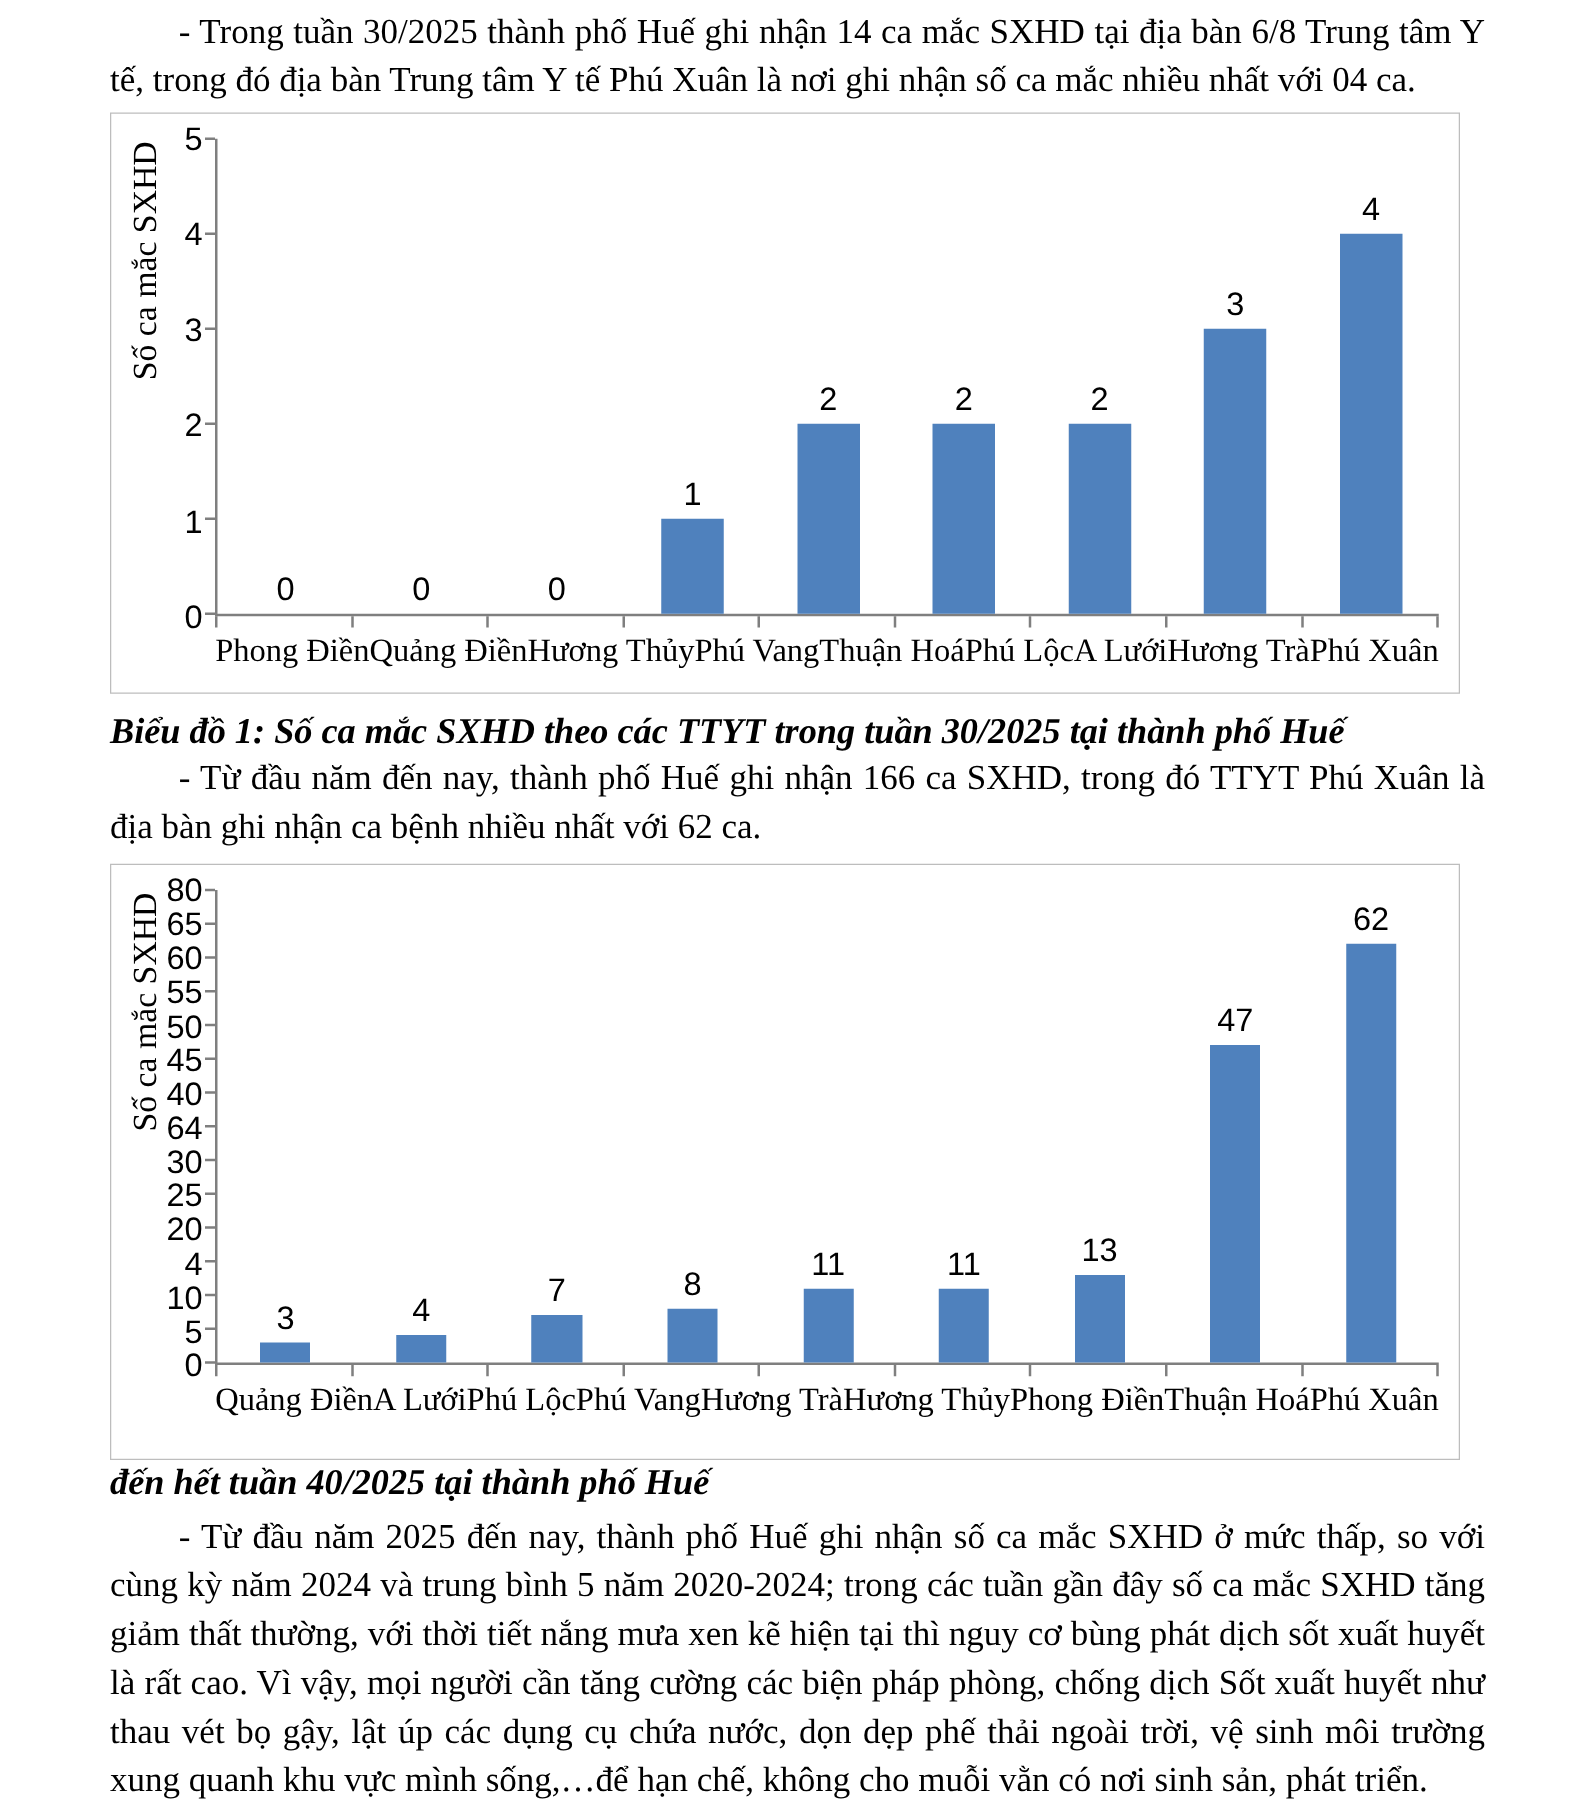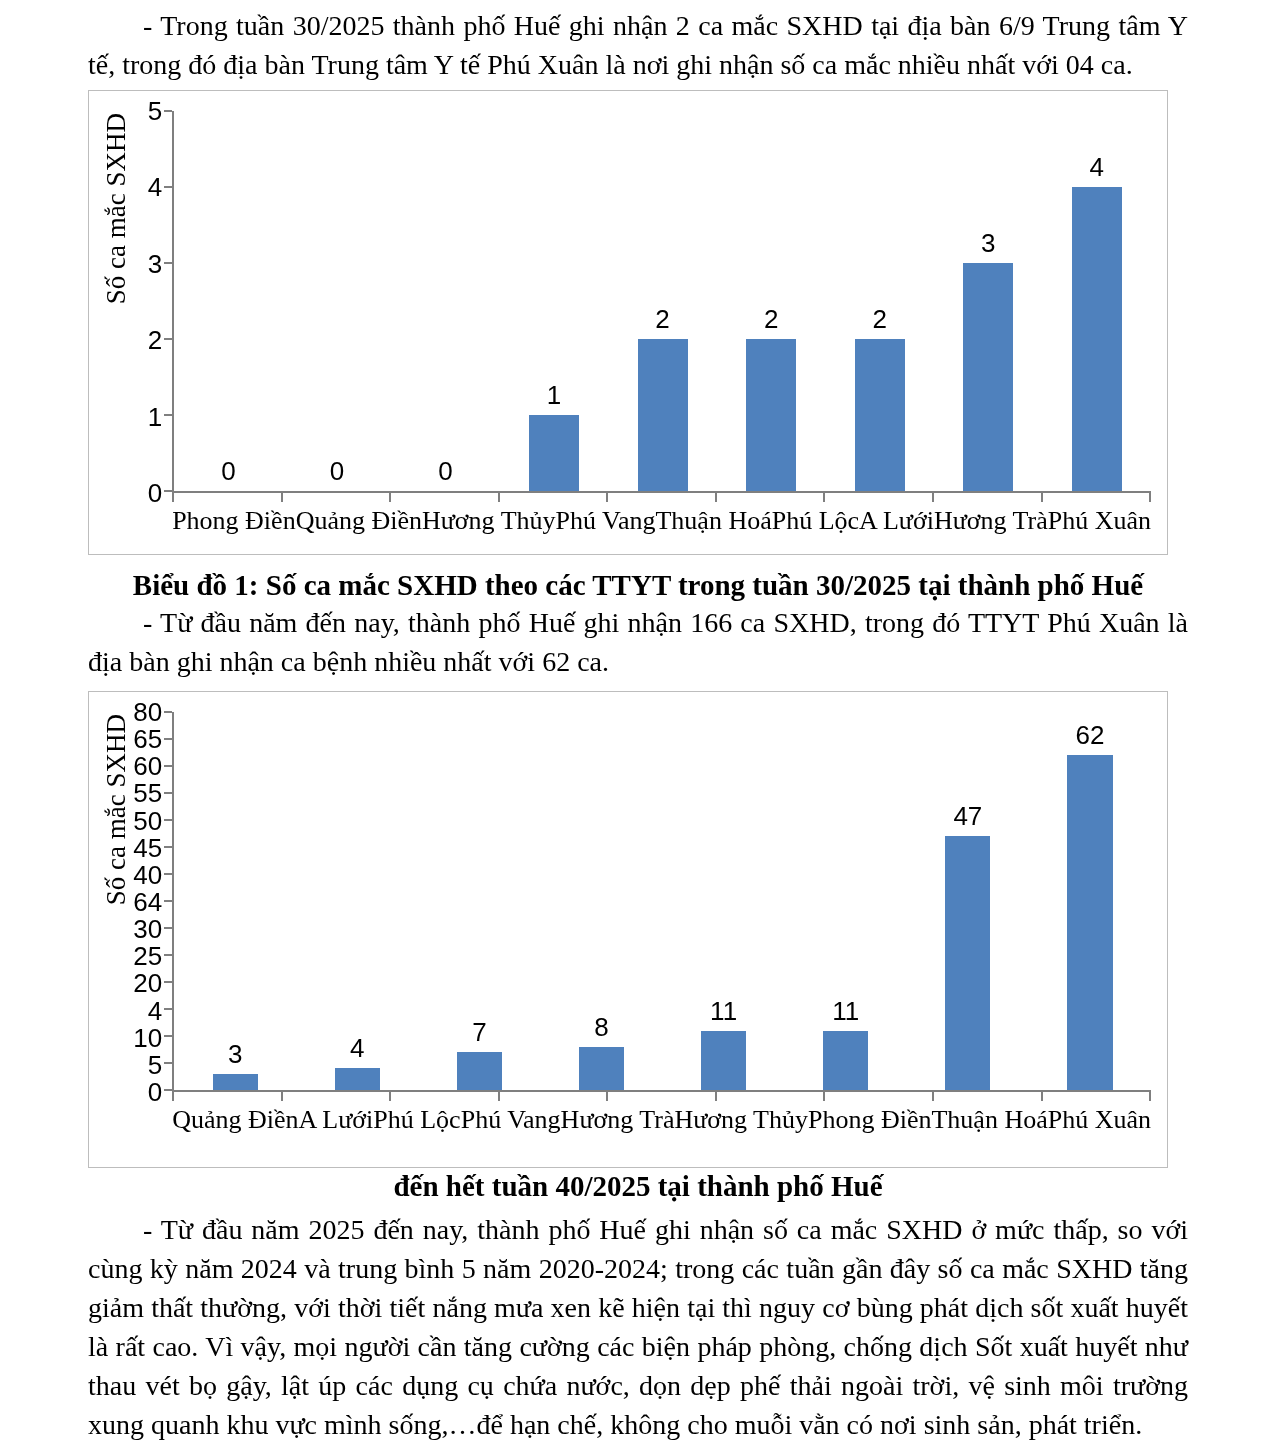--- a/index.html
+++ b/index.html
@@ -15,22 +15,23 @@
   }
   .body-par {
     font-size: 28px;
     line-height: 39px;
     text-align: justify;
     text-indent: 55px;
   }
   .caption {
     font-size: 29px;
     font-weight: bold;
-    text-align: center;
+    text-align: left;
     line-height: 36px;
+    font-style: italic;
   }
 
   
   .chart {
     width: 1080px;
     border: 1.5px solid #bdbdbd;
     background: #ffffff;
     position: relative;
   }
   #chart1 { height: 465px; margin-top: 6px; }
@@ -119,21 +120,21 @@
   .mt-cap1 { margin-top: 12px; }
   .mt-p2  { margin-top: 0; }
   .mt-cap2 { margin-top: 14px; }
   .mt-p3  { margin-top: 6px; }
 </style>
 </head>
 <body>
 
 <div class="page">
 
-  <p class="body-par">- Trong tuần 30/2025 thành phố Huế ghi nhận 2 ca mắc SXHD tại địa bàn 6/9 Trung tâm Y tế, trong đó địa bàn Trung tâm Y tế Phú Xuân là nơi ghi nhận số ca mắc nhiều nhất với 04 ca.</p>
+  <p class="body-par">- Trong tuần 30/2025 thành phố Huế ghi nhận 14 ca mắc SXHD tại địa bàn 6/8 Trung tâm Y tế, trong đó địa bàn Trung tâm Y tế Phú Xuân là nơi ghi nhận số ca mắc nhiều nhất với 04 ca.</p>
 
   <div class="chart" id="chart1">
     <div class="chart-flex">
       <div class="ylabel-col">
         <div class="ylabel">Số ca mắc SXHD</div>
       </div>
       <div class="ytickcol">
           <div class="ytick-label" style="bottom: 0%;">0</div>
           <div class="ytick-label" style="bottom: 20%;">1</div>
           <div class="ytick-label" style="bottom: 40%;">2</div>
@@ -273,20 +274,24 @@
             </div>
             <div class="col">
               <div class="dlabel">11</div>
               <div class="bar" style="height: 15.7143%; background: rgb(79, 129, 189);"></div>
             </div>
             <div class="col">
               <div class="dlabel">11</div>
               <div class="bar" style="height: 15.7143%; background: rgb(79, 129, 189);"></div>
             </div>
             <div class="col">
+              <div class="dlabel">13</div>
+              <div class="bar" style="height: 18.5714%; background: rgb(79, 129, 189);"></div>
+            </div>
+            <div class="col">
               <div class="dlabel">47</div>
               <div class="bar" style="height: 67.1429%; background: rgb(79, 129, 189);"></div>
             </div>
             <div class="col">
               <div class="dlabel">62</div>
               <div class="bar" style="height: 88.5714%; background: rgb(79, 129, 189);"></div>
             </div>
           </div>
         <div class="xticks">
             <div class="xcell"></div>

